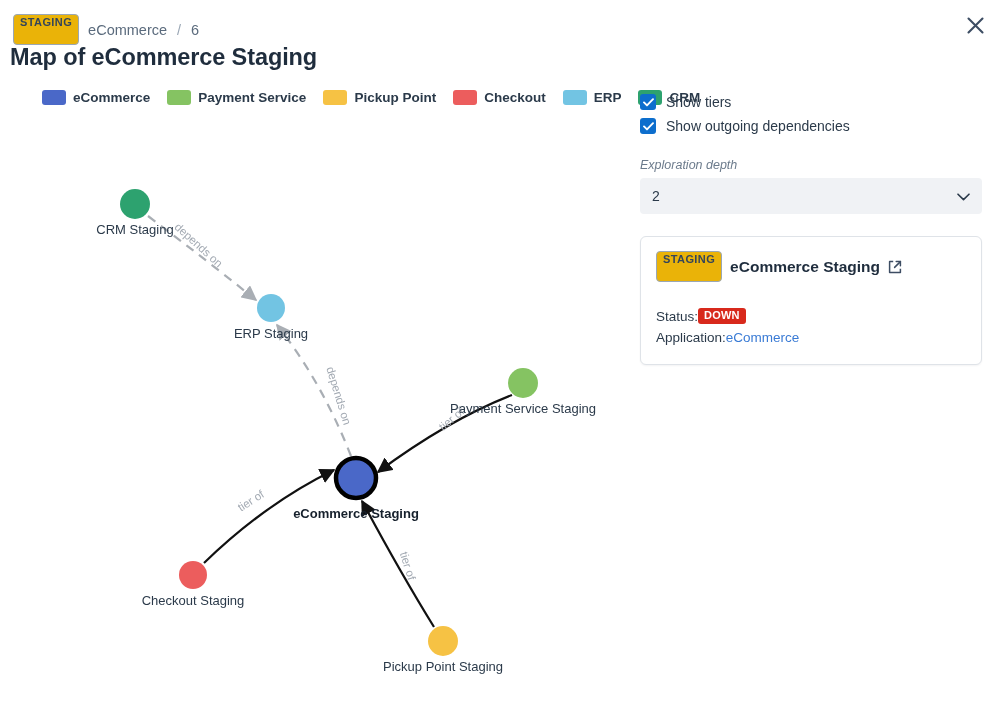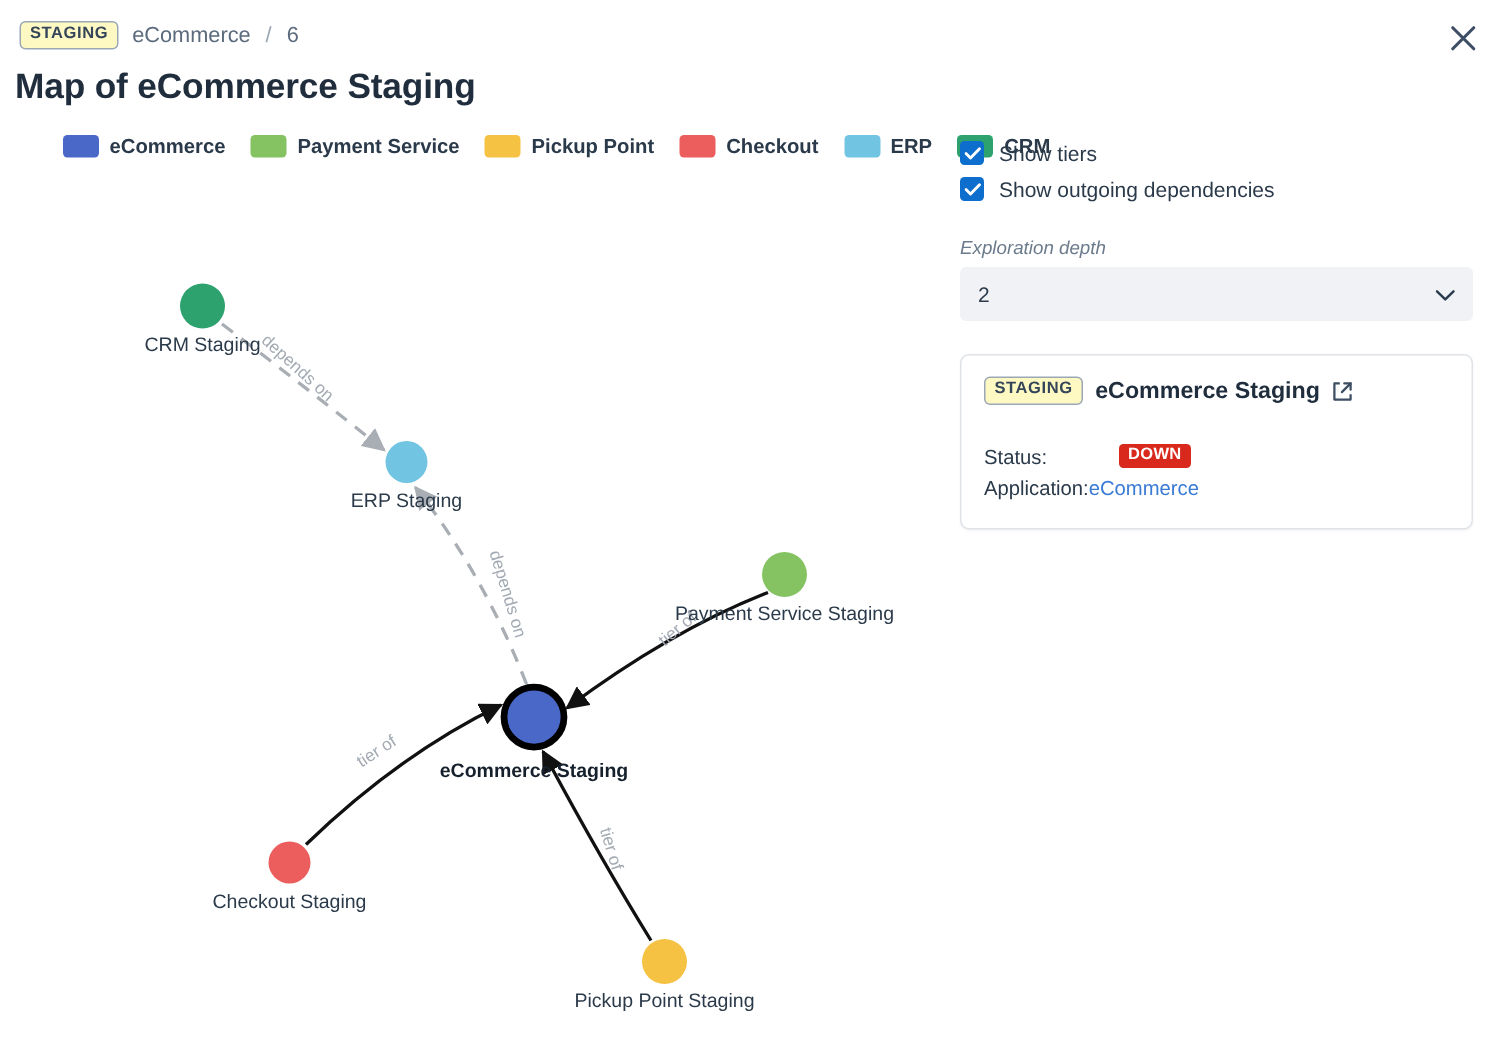--- a/index.html
+++ b/index.html
@@ -22,27 +22,27 @@
     left: 13px;
     top: 14px;
     display: flex;
     align-items: center;
     gap: 9px;
     font-size: 14.5px;
   }
   .env-chip {
     border: 1px solid #9aa7b5;
     border-radius: 4px;
-    padding: 2px 6px 4px 6px;
+    padding: 2px 6px 16px 6px;
     font-size: 11px;
     font-weight: bold;
     letter-spacing: 0.4px;
     color: #34455a;
     line-height: 1;
-    background: #fef9c3;
+    background: #eab308;
   }
   .crumb-link {
     color: #5b6b7d;
     font-size: 14.5px;
   }
   .crumb-sep {
     color: #9aa7b5;
     font-size: 14.5px;
     margin: 0 1px;
   }
@@ -178,21 +178,20 @@
   .info-key { font-size: 13.5px; color: #2b3a4a; }
   .badge-down {
     background: #d8291c;
     color: #fff;
     font-size: 11px;
     font-weight: bold;
     border-radius: 3px;
     padding: 2px 6px 3px 6px;
     line-height: 1;
     letter-spacing: 0.2px;
-    margin-left: 48px;
   }
   .link-value {
     font-size: 13.5px;
     color: #3a7bd5;
     cursor: pointer;
   }
   .badge-version {
     background: #3d4d63;
     color: #fff;
     font-size: 11px;

